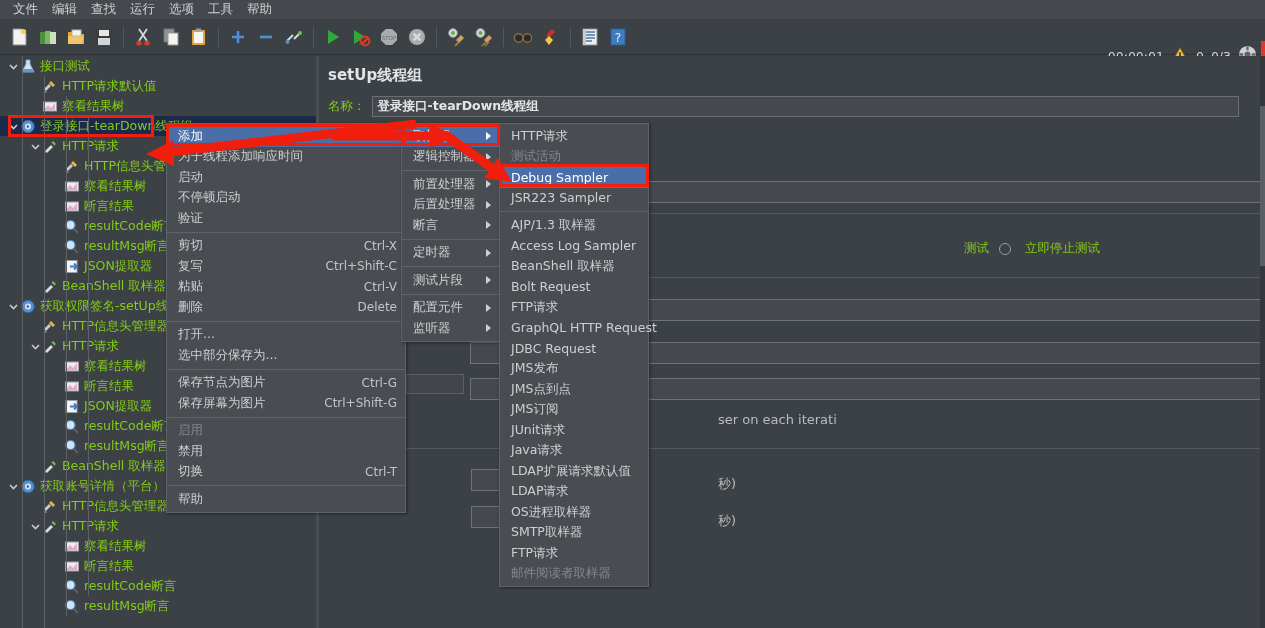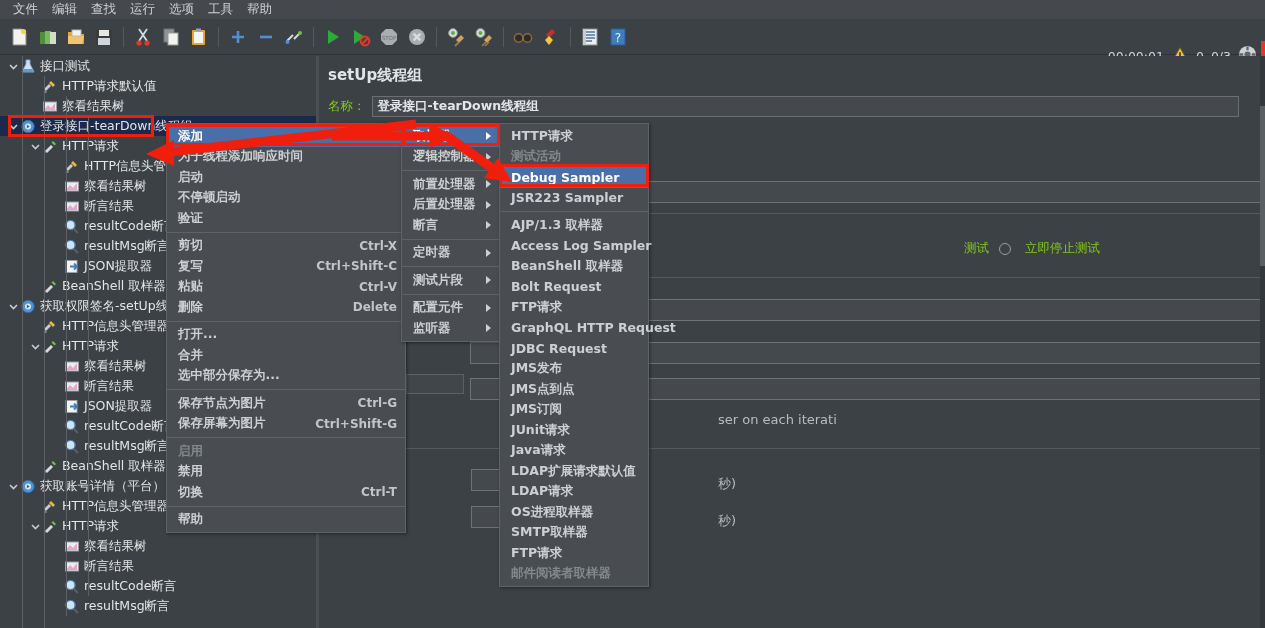--- a/index.html
+++ b/index.html
@@ -68,21 +68,21 @@
   .trow {
     position: relative; height: 20px; display: flex; align-items: center;
     white-space: nowrap; font-size: 12.5px; color: #c8cbcd;
   }
   .trow.sel { background: #1b2a4a; }
   .twist {
     width: 11px; height: 11px; display:inline-block; position:relative; flex:0 0 auto;
   }
   .twist svg { display:block; }
   .ticon { width: 17px; height: 16px; flex:0 0 auto; margin-right: 4px; display:flex; align-items:center; justify-content:center;}
-  .tlabel { color: #e5e5e5; }
+  .tlabel { color: #84cc16; }
   .guide {
     position: absolute; width: 1px; background: #5d6166; top: 0; bottom: 0;
   }
 
   
   .panel-title {
     position: absolute; left: 9px; top: 10px;
     font-size: 15px; color: #e2e5e7; font-weight: bold;
     font-family: "DejaVu Sans", sans-serif;
   }
@@ -104,21 +104,20 @@
     width: 12px; height: 12px; border: 1px solid #9a9ea1; background: #45494e; display:inline-block;
   }
   .tabstrip { position:absolute; border:1px solid #5c6065; background:#42464b;}
 
   
   .menu {
     position: absolute; background: #494d52;
     border: 1px solid #5e6368;
     box-shadow: 1px 1px 3px rgba(0,0,0,.45);
     padding: 2px 0;
-    font-weight: bold;
   }
   .mrow {
     height: 20.5px; display: flex; align-items: center;
     padding: 0 8px 0 11px; font-size: 12.5px; color: #cdd0d2;
     white-space: nowrap; position: relative;
   }
   .mrow.hl { background: #4a6ea8; color: #ffffff; }
   .mrow.dis { color: #83888c; }
   .mrow .sc { margin-left: auto; padding-left: 28px; color: #c2c5c7; font-size: 12px;}
   .arrow {
@@ -743,23 +742,20 @@
       </div>
       <div class="mrow">
         <span>删除</span>
         <span class="sc">Delete</span>
       </div>
       <div class="msep"></div>
       <div class="mrow">
         <span>打开...</span>
       </div>
       <div class="mrow">
-        <span>合并</span>
-      </div>
-      <div class="mrow">
         <span>选中部分保存为...</span>
       </div>
       <div class="msep"></div>
       <div class="mrow">
         <span>保存节点为图片</span>
         <span class="sc">Ctrl-G</span>
       </div>
       <div class="mrow">
         <span>保存屏幕为图片</span>
         <span class="sc">Ctrl+Shift-G</span>

